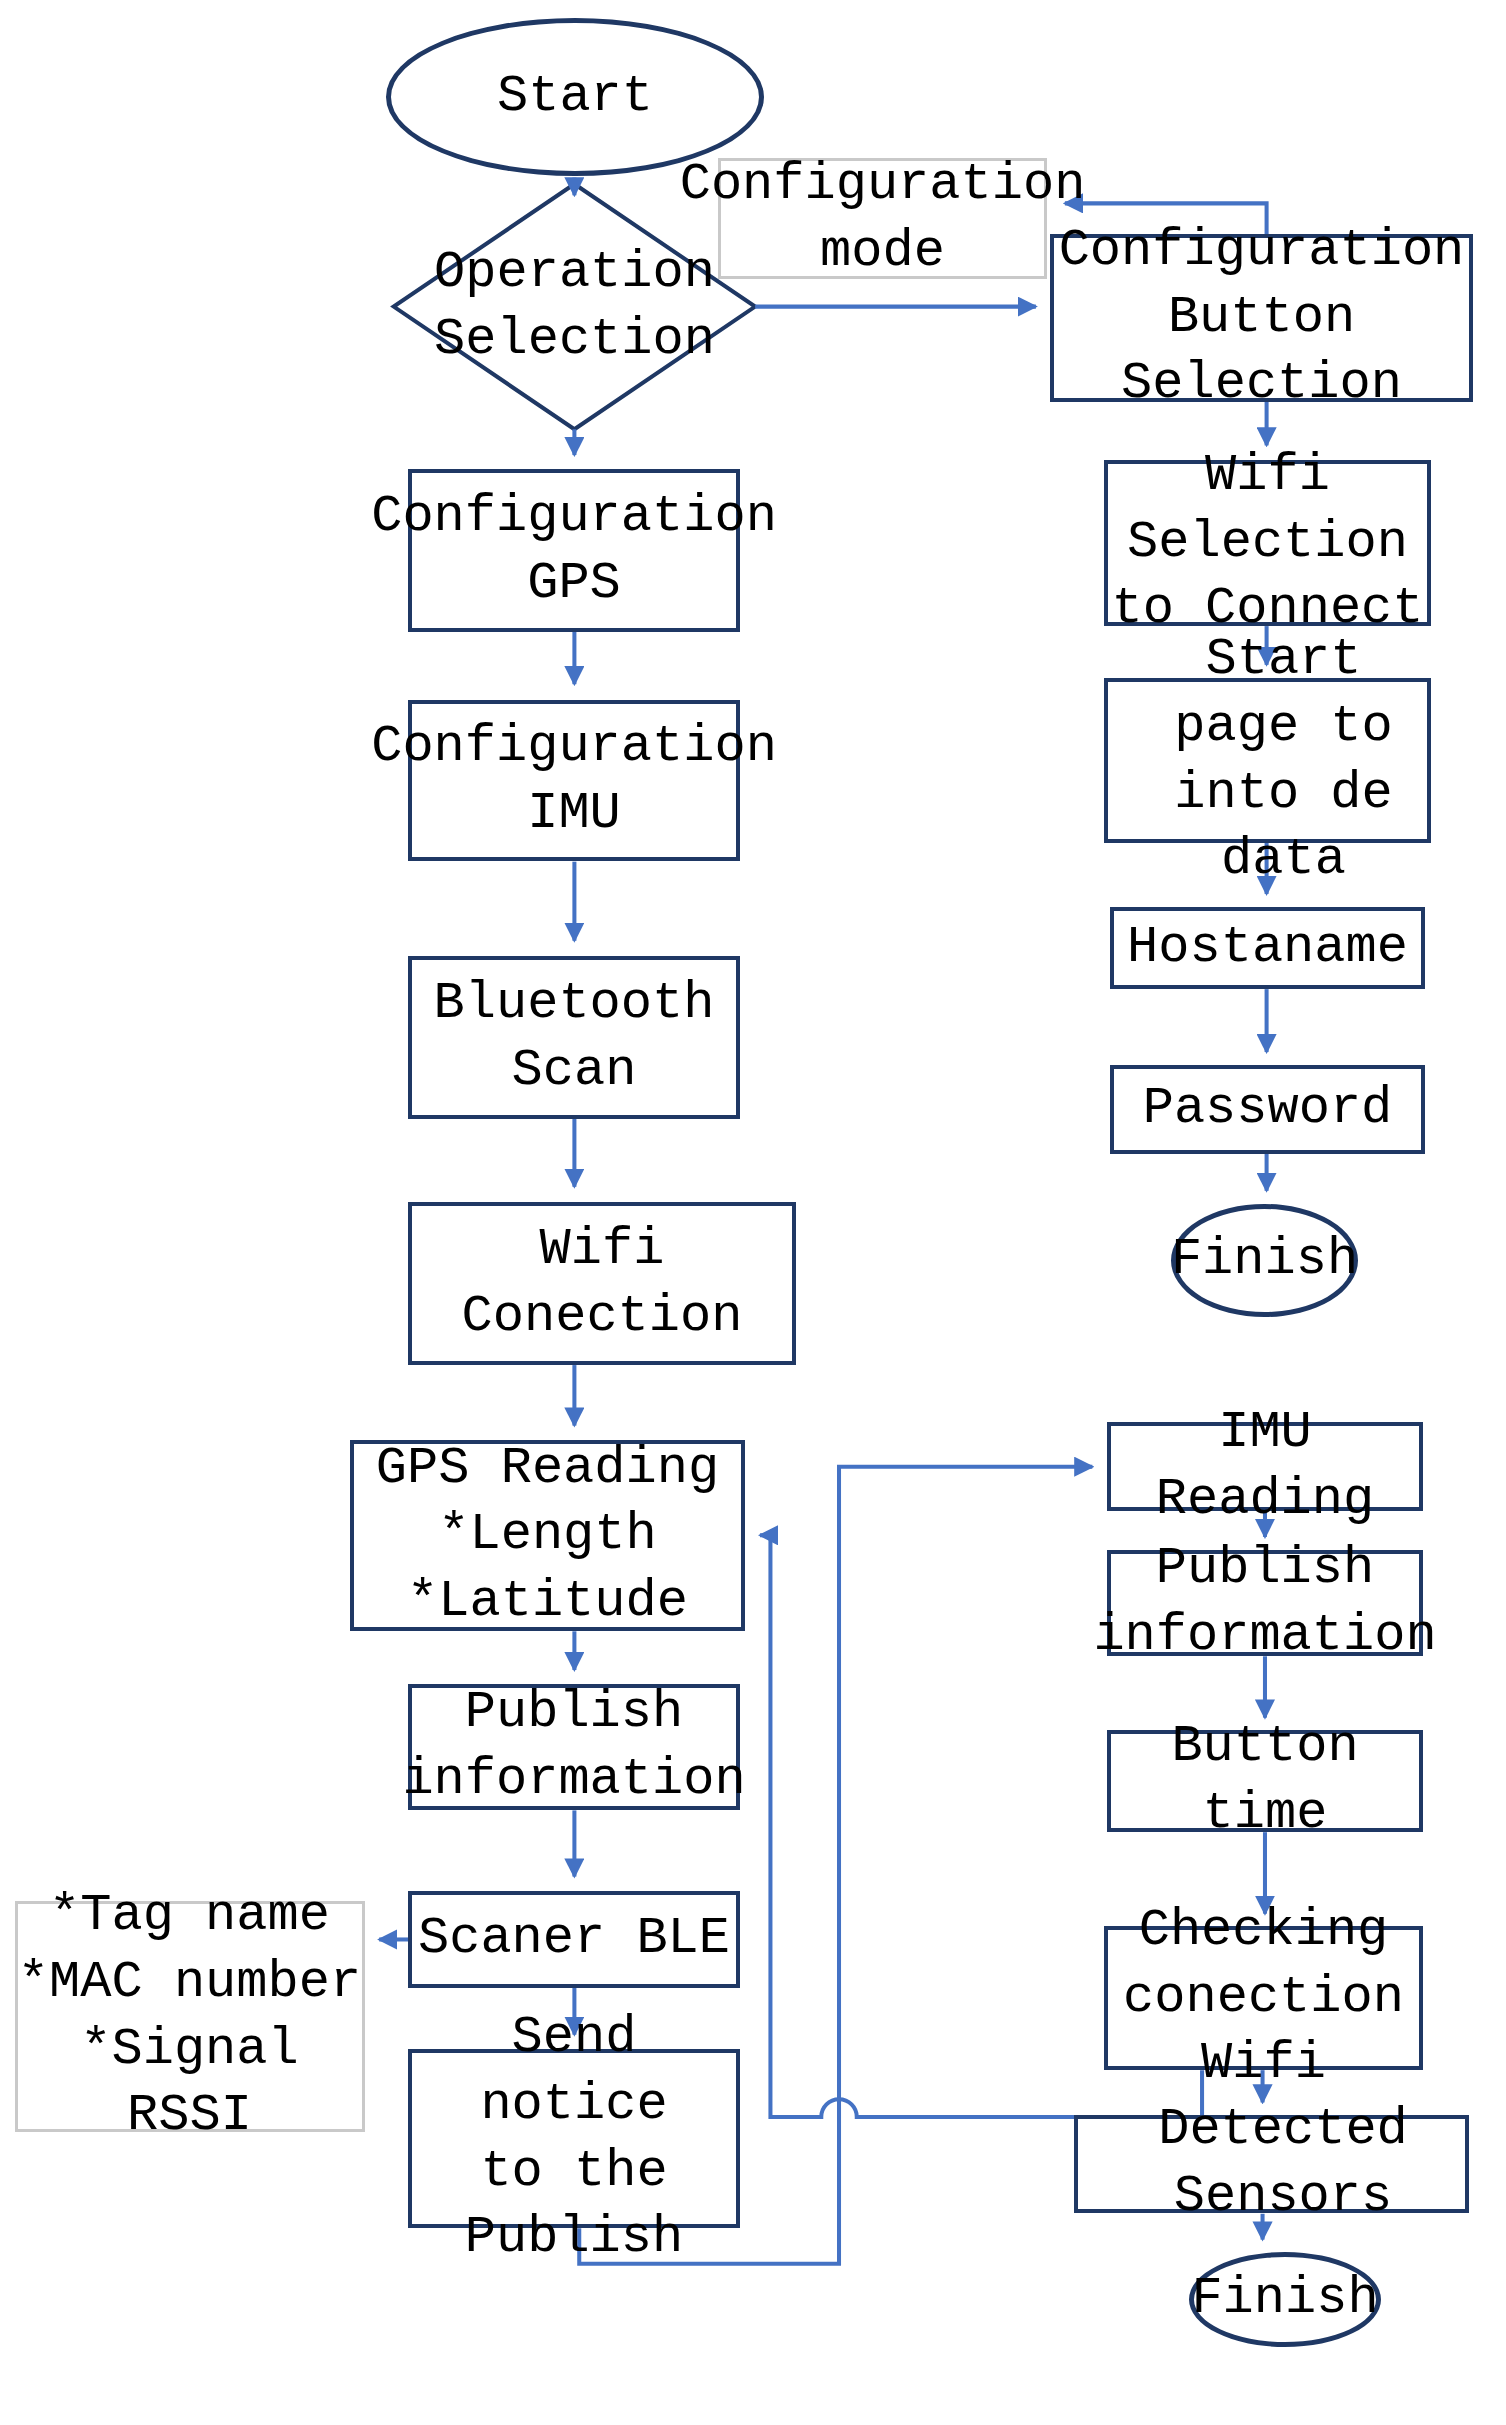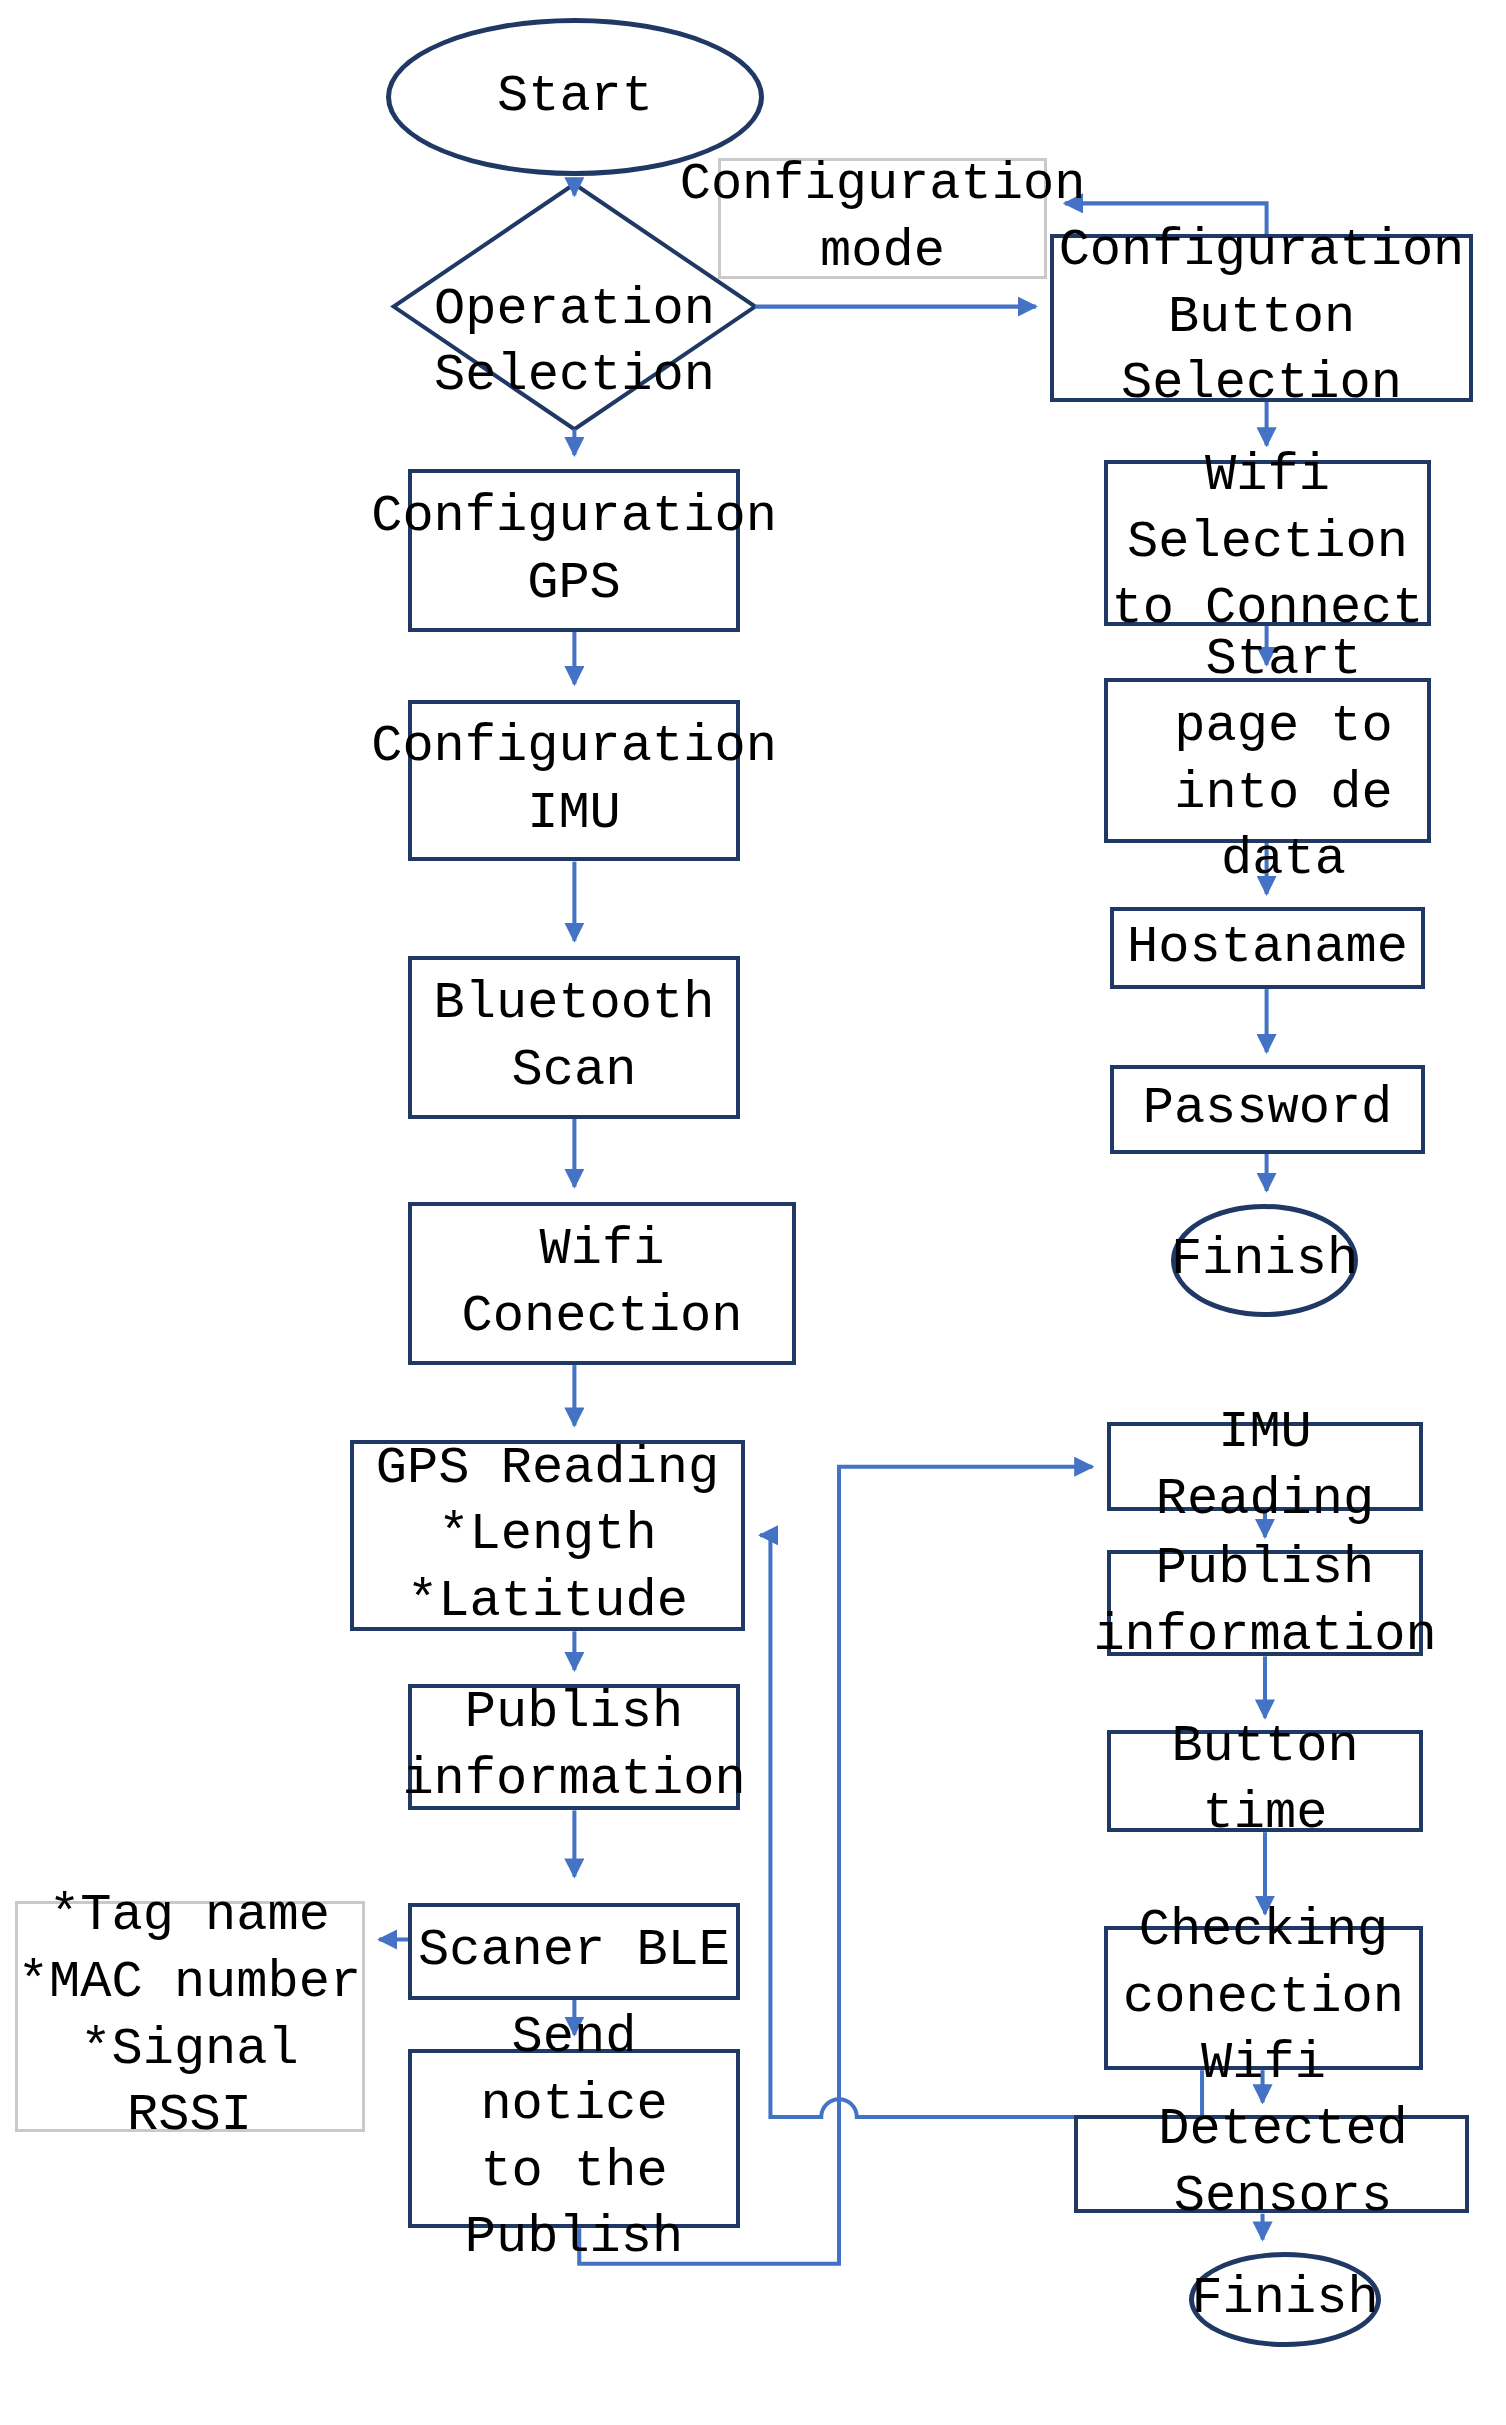--- a/index.html
+++ b/index.html
@@ -24,21 +24,21 @@
     color:var(--text);
     font-size:52px;line-height:1.28;
     white-space:pre-line;
     background:#fff;
     box-sizing:border-box;
     font-family:Liberation Mono, monospace;
   }
   .box{border:4.8px solid var(--box-border);}
   .graybox{border:3.2px solid var(--gray-border);}
   .ellipse{border:5.6px solid var(--box-border);border-radius:50%;}
-  .plain{background:transparent;border:none;align-items:flex-end;}
+  .plain{background:transparent;border:none;}
   #edges{position:absolute;left:0;top:0;width:1507px;height:2426px;}
   .edge{stroke:var(--arrow);stroke-width:5;fill:none;}
   .shape{stroke:var(--box-border);stroke-width:5;fill:#ffffff;}
   #arrowhead path{fill:var(--arrow);}
 </style>
 </head>
 <body>
 
 <div id="canvas">
 
@@ -120,21 +120,21 @@
     <span>GPS Reading
 *Length
 *Latitude</span>
   </div>
 
   <div class="node box" style="left:408px;top:1684px;width:332px;height:126px;">
     <span>Publish
 information</span>
   </div>
 
-  <div class="node box" style="left:408px;top:1891px;width:332px;height:97px;margin-top:12px;">
+  <div class="node box" style="left:408px;top:1891px;width:332px;height:97px;">
     <span>Scaner BLE</span>
   </div>
 
   <div class="node box" style="left:408px;top:2049px;width:332px;height:179px;">
     <span>Send notice
 to the
 Publish</span>
   </div>
 
   <div class="node graybox" style="left:14.5px;top:1901px;width:350px;height:231px;">

